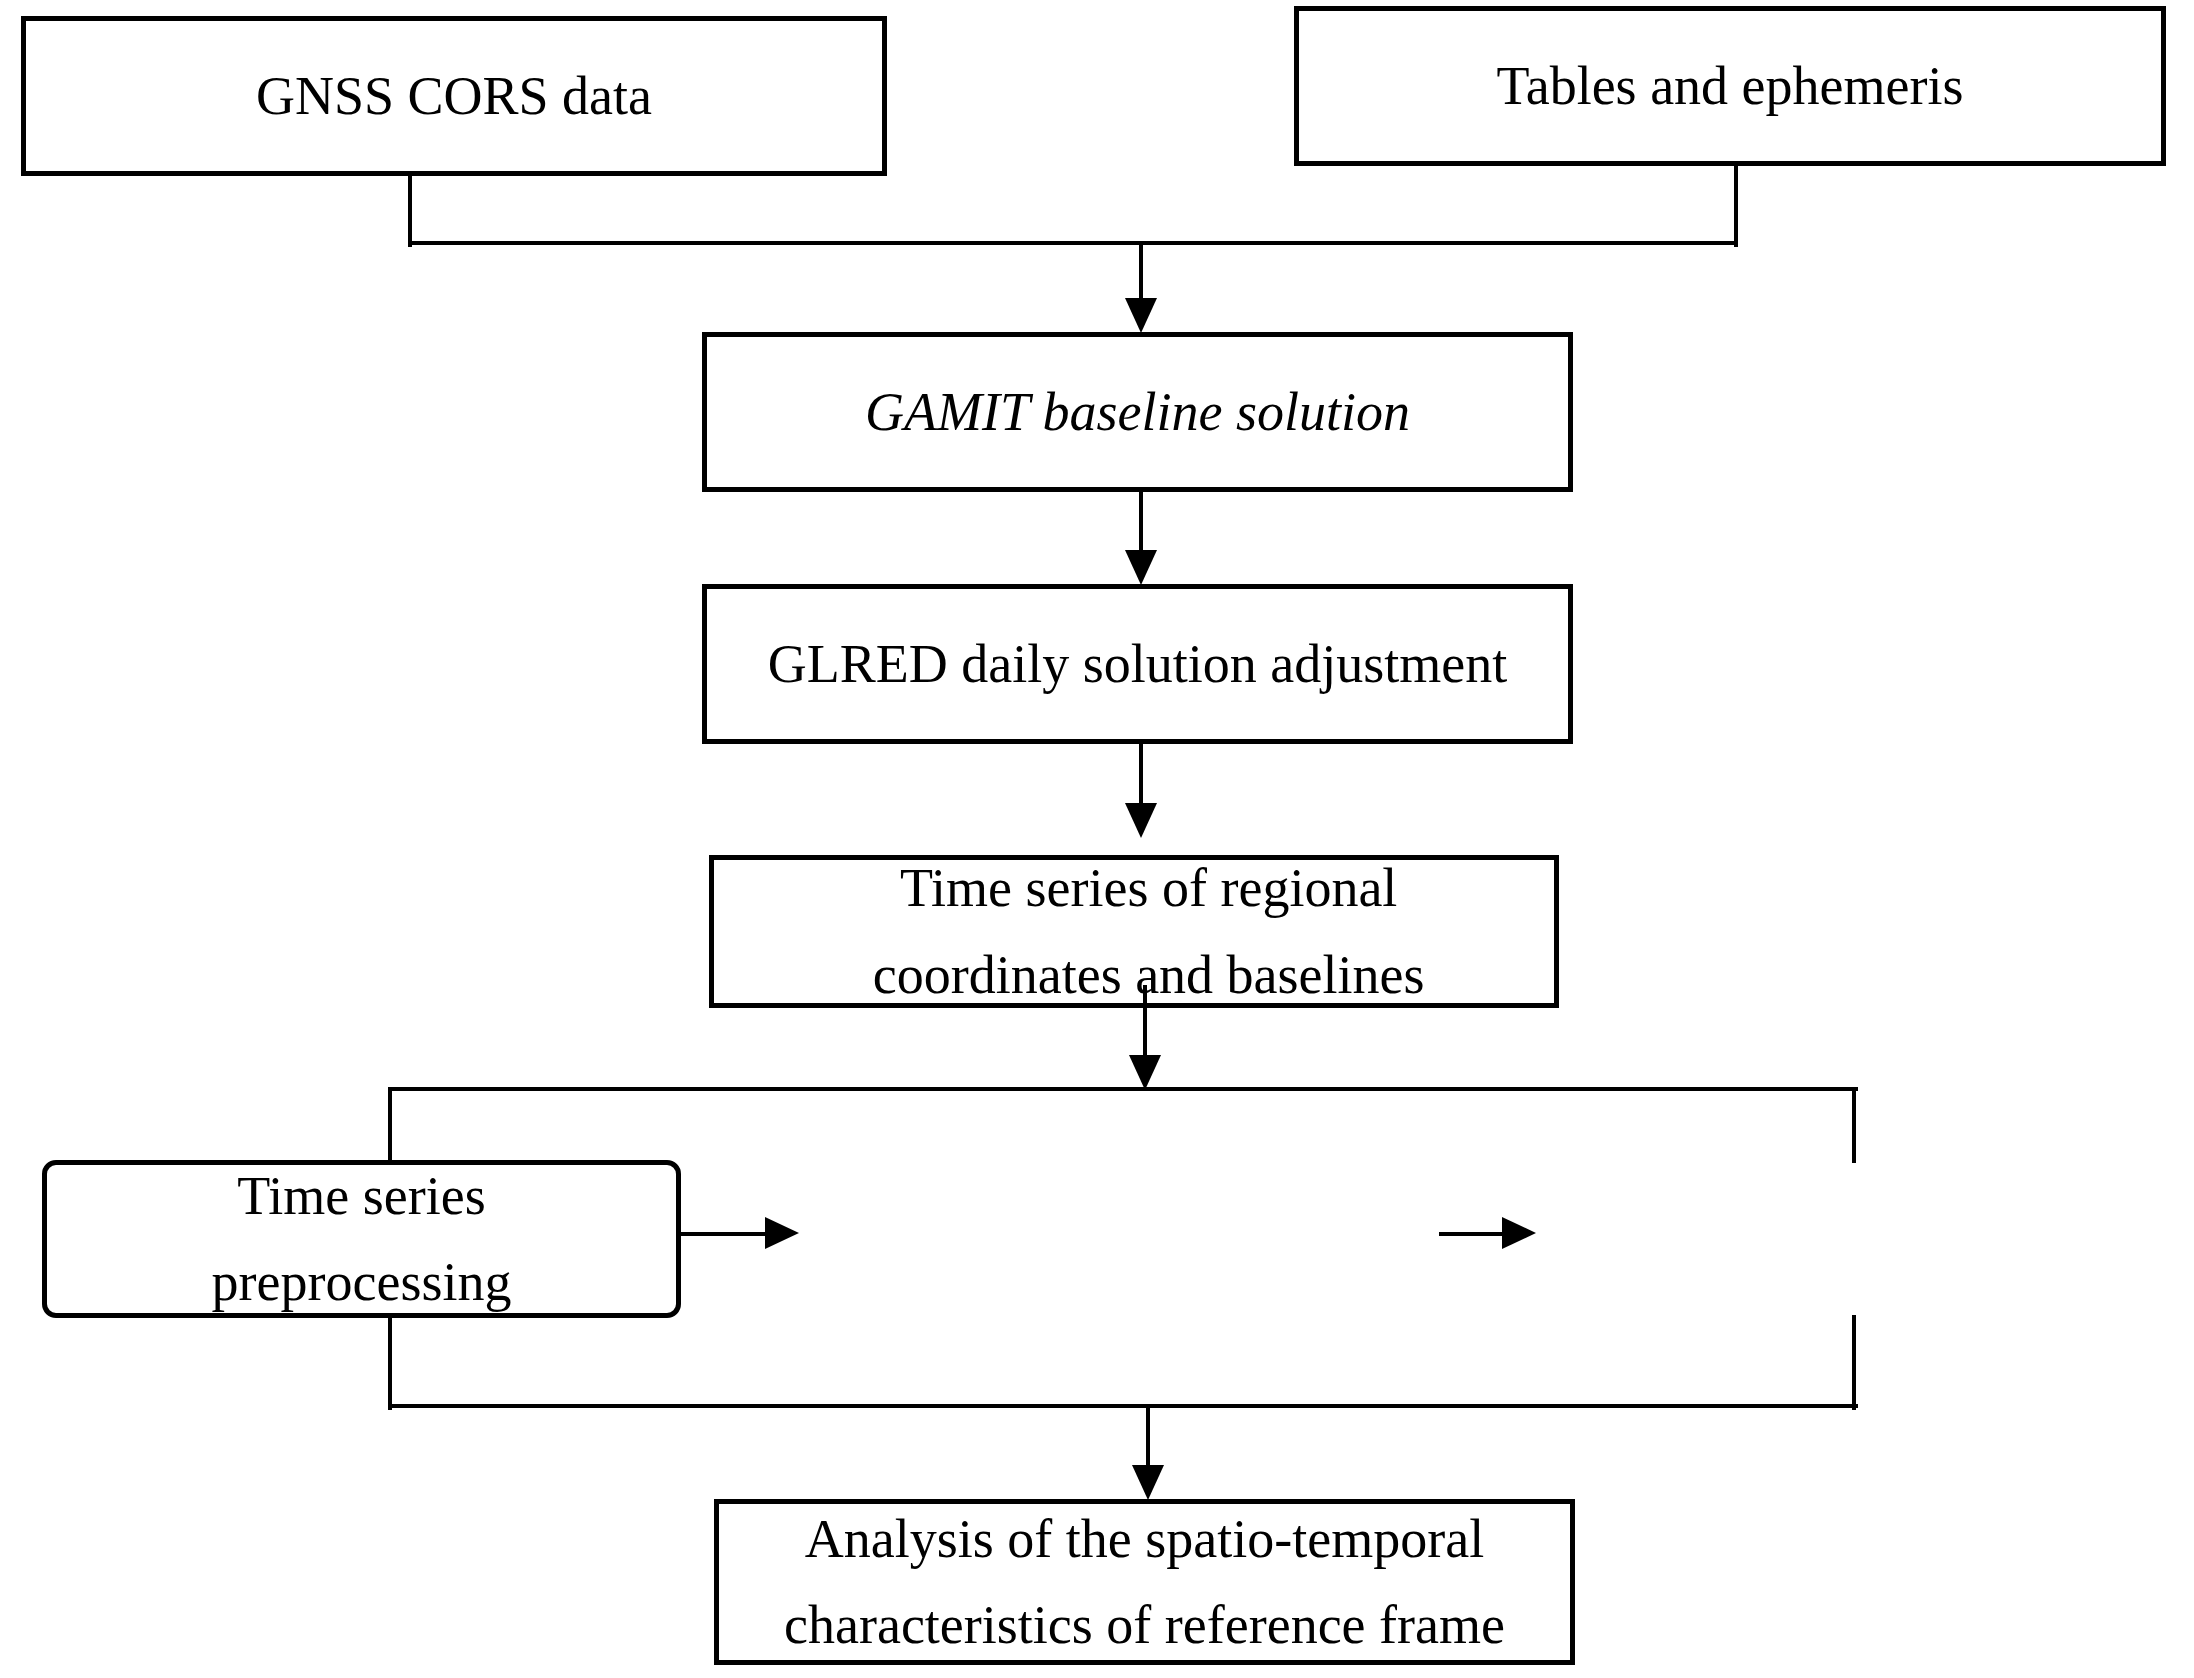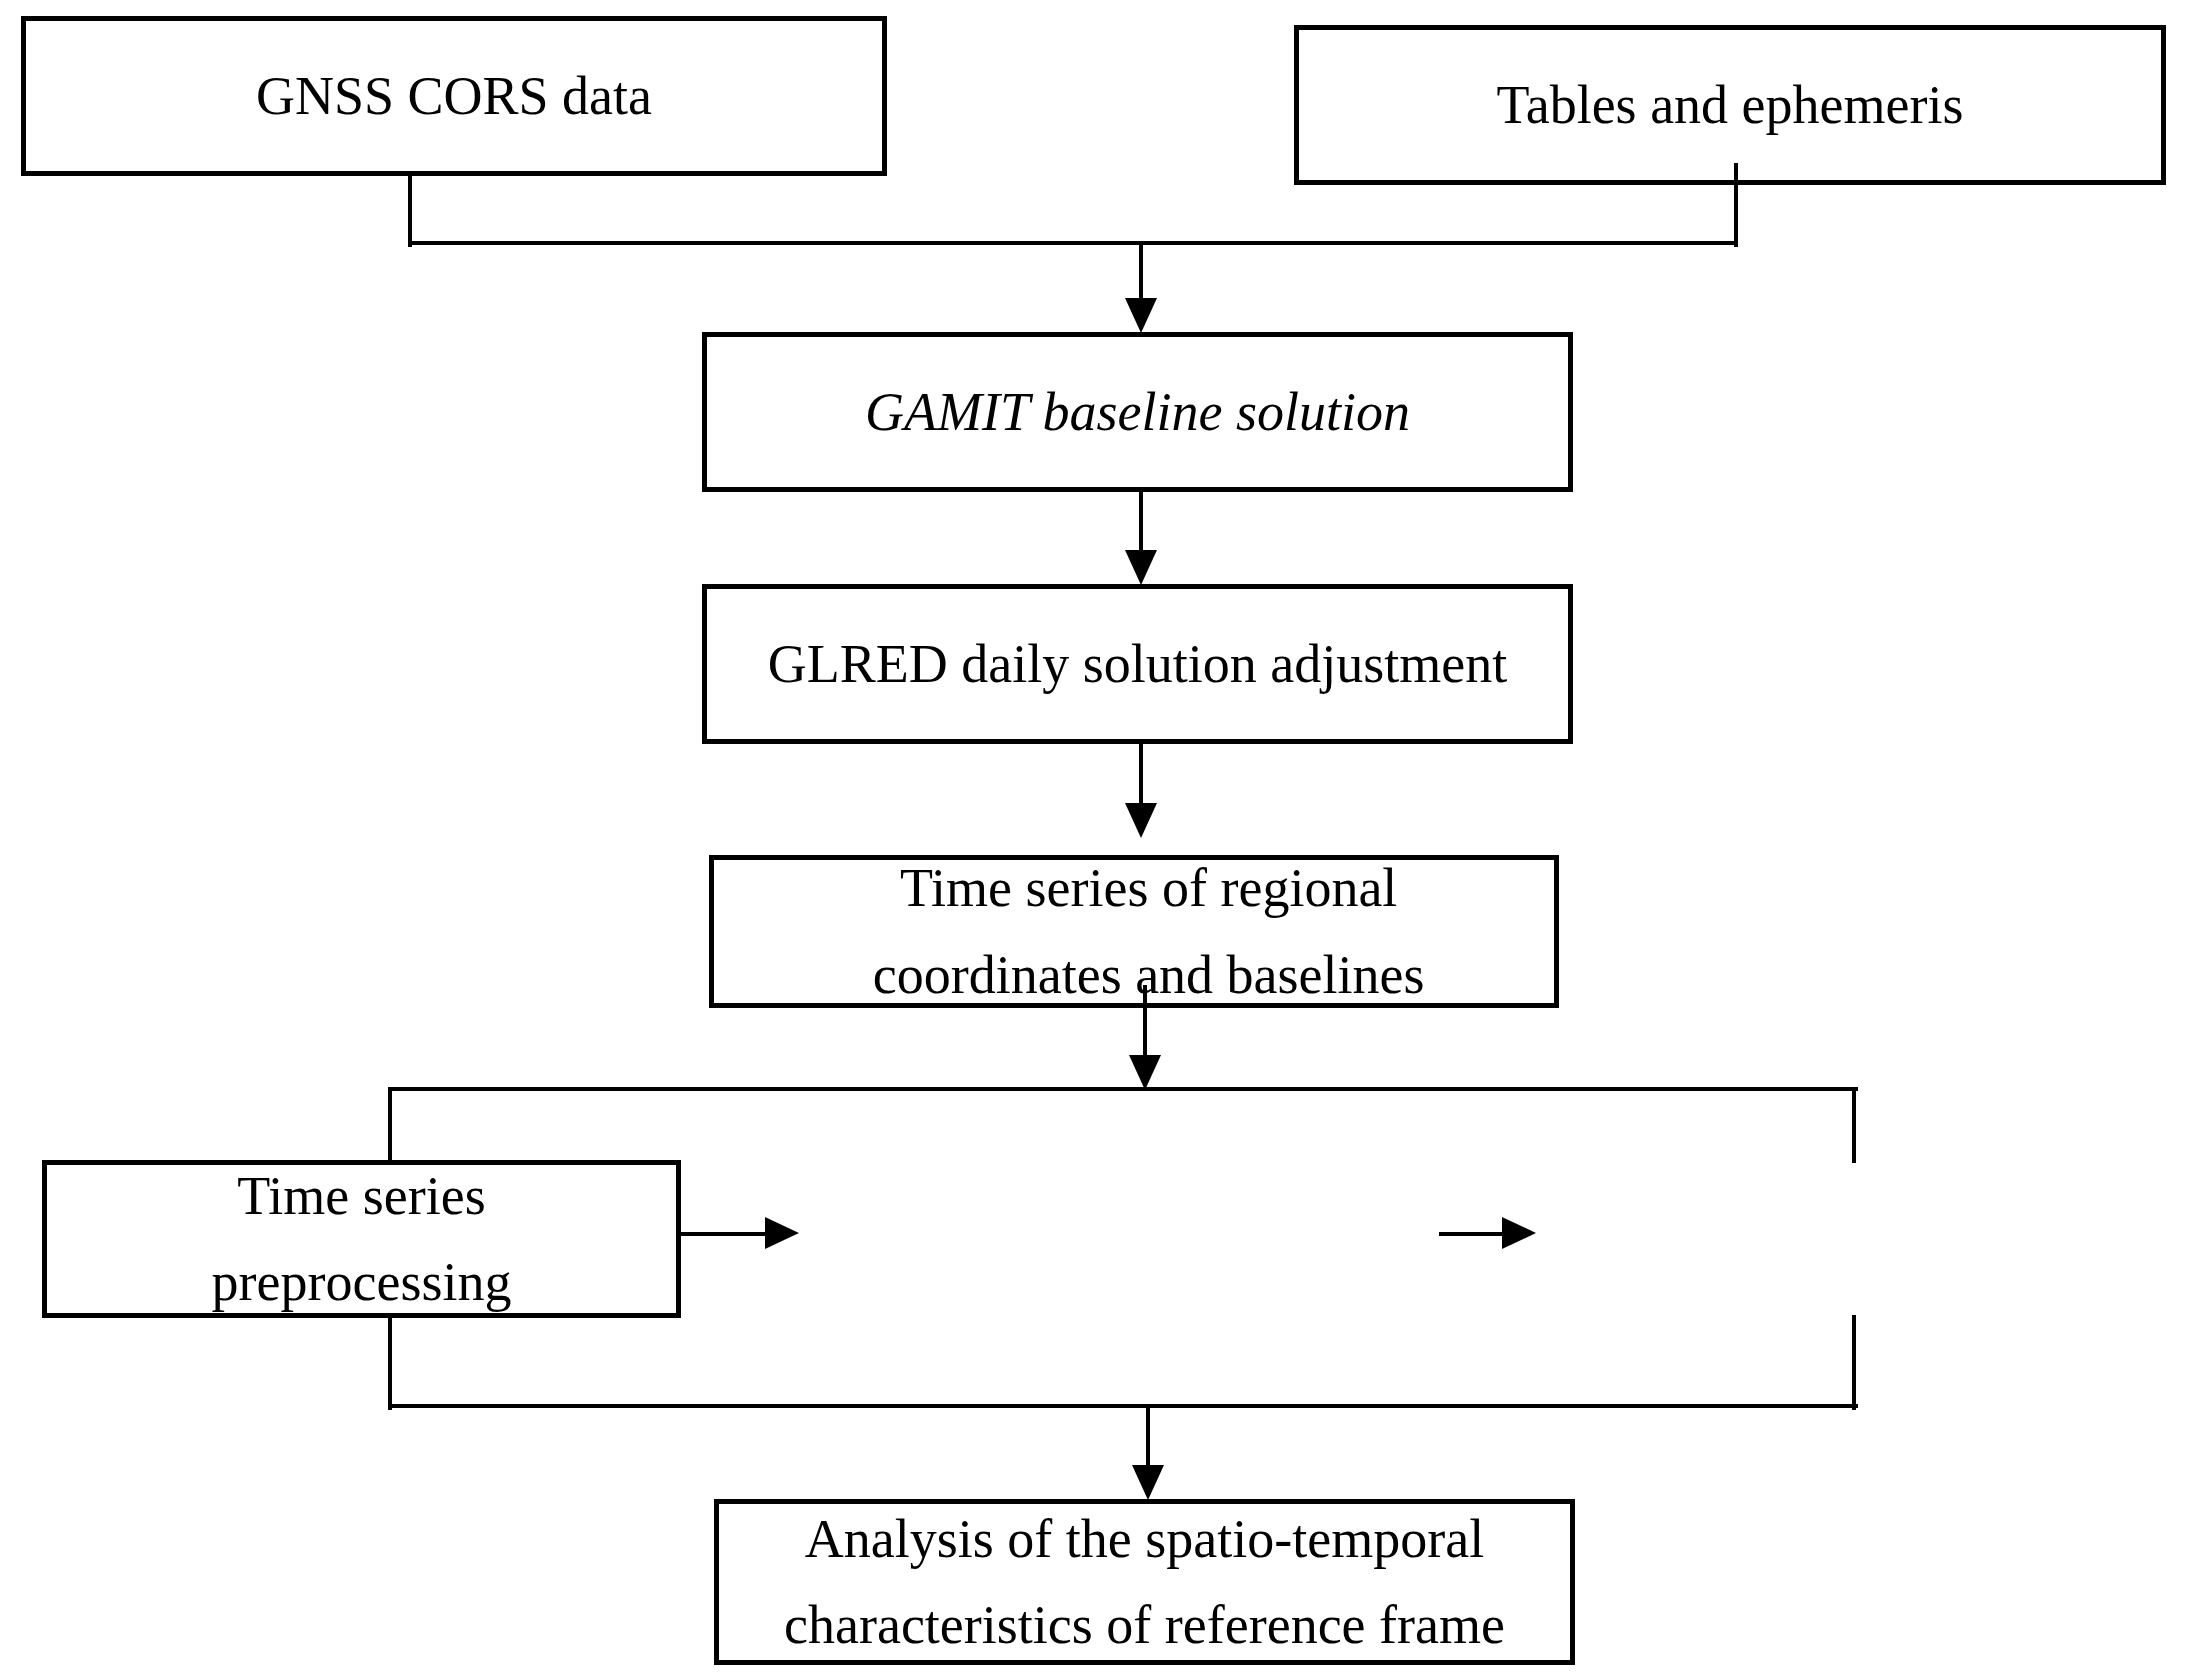--- a/index.html
+++ b/index.html
@@ -50,30 +50,30 @@
     border-left: 34px solid #000000;
   }
 </style>
 </head>
 <body>
 
 <div id="canvas">
 
   <div class="box" style="left:21px;   top:16px;   width:866px; height:160px;">GNSS CORS data</div>
 
-  <div class="box" style="left:1294px; top:25px;    width:872px; height:160px;">Tables and ephemeris</div>
+  <div class="box" style="left:1294px; top:6px;    width:872px; height:160px;">Tables and ephemeris</div>
 
   <div class="box" style="left:702px;  top:332px;  width:871px; height:160px;font-style:italic;">GAMIT baseline solution</div>
 
   <div class="box" style="left:702px;  top:584px;  width:871px; height:160px;">GLRED daily solution adjustment</div>
 
   <div class="box" style="left:709px;  top:855px;  width:850px; height:153px;padding-left:36px;">Time series of regional
 coordinates and baselines</div>
 
-  <div class="box" style="left:42px;   top:1160px; width:639px;  height:158px;">Time series
+  <div class="box" style="left:42px;   top:1160px; width:639px;  height:158px;border-radius:14px;">Time series
 preprocessing</div>
 
 
 
   <div class="box" style="left:714px;  top:1499px; width:861px; height:166px;">Analysis of the spatio-temporal
 characteristics of reference frame</div>
 
   <div class="line" style="left:408px;  top:172px; width:4.2px; height:75px;"></div>
 
   <div class="line" style="left:1734px; top:163px; width:4.2px; height:84px;"></div>

